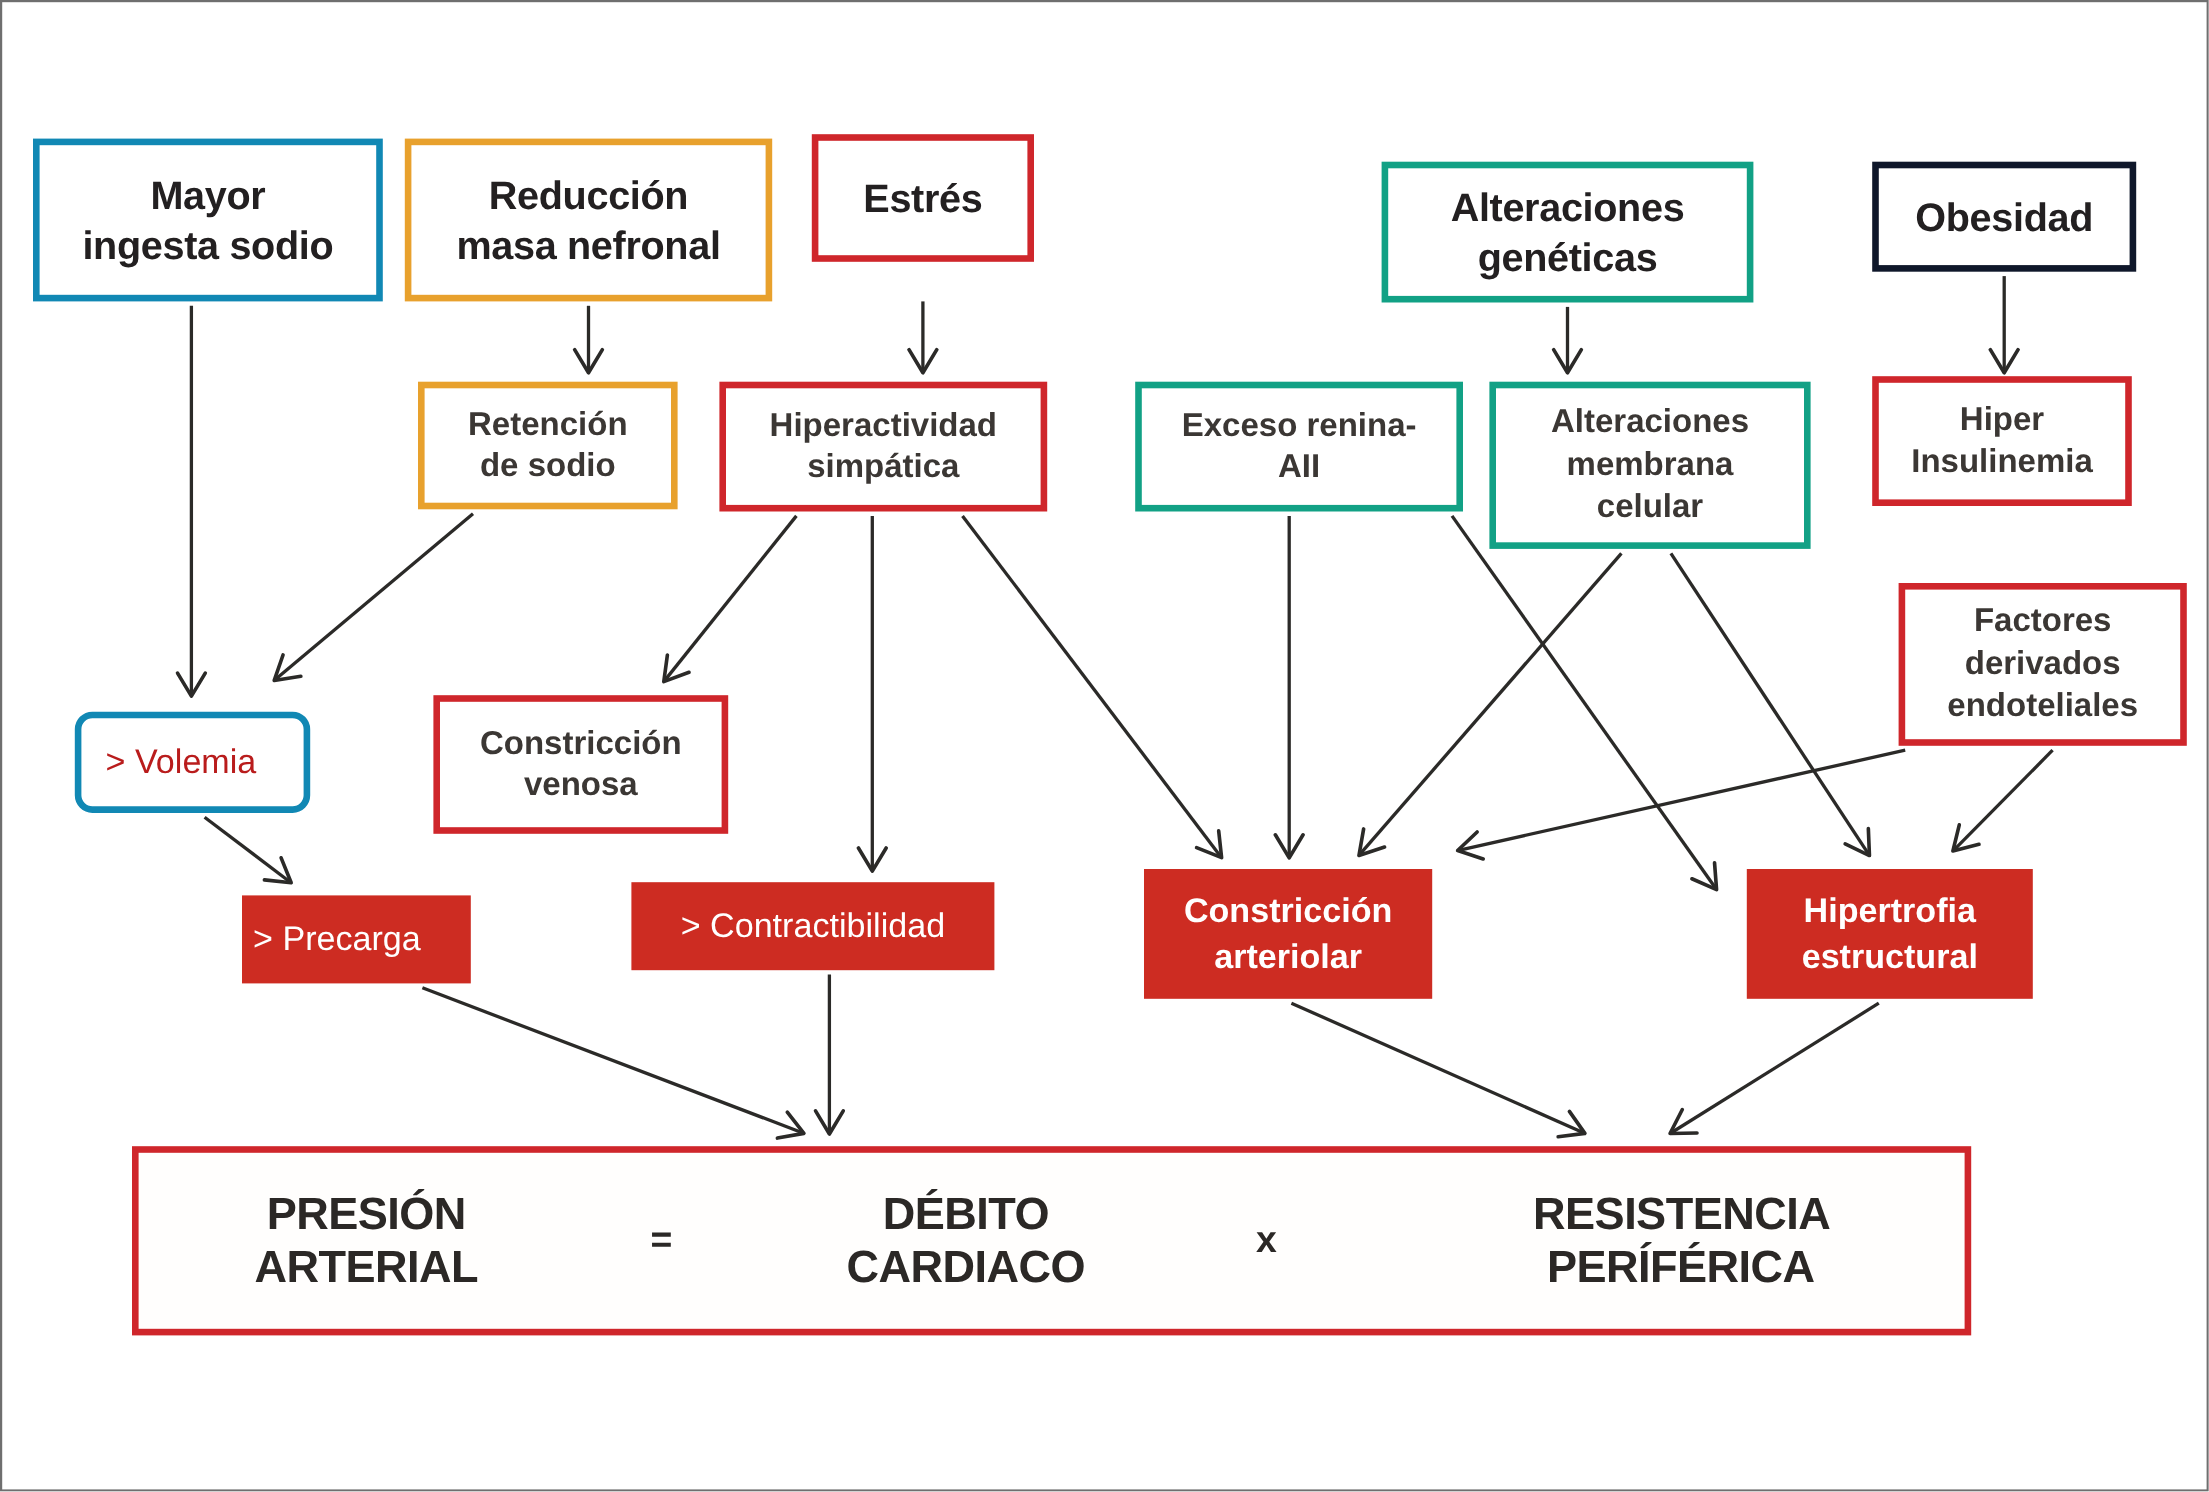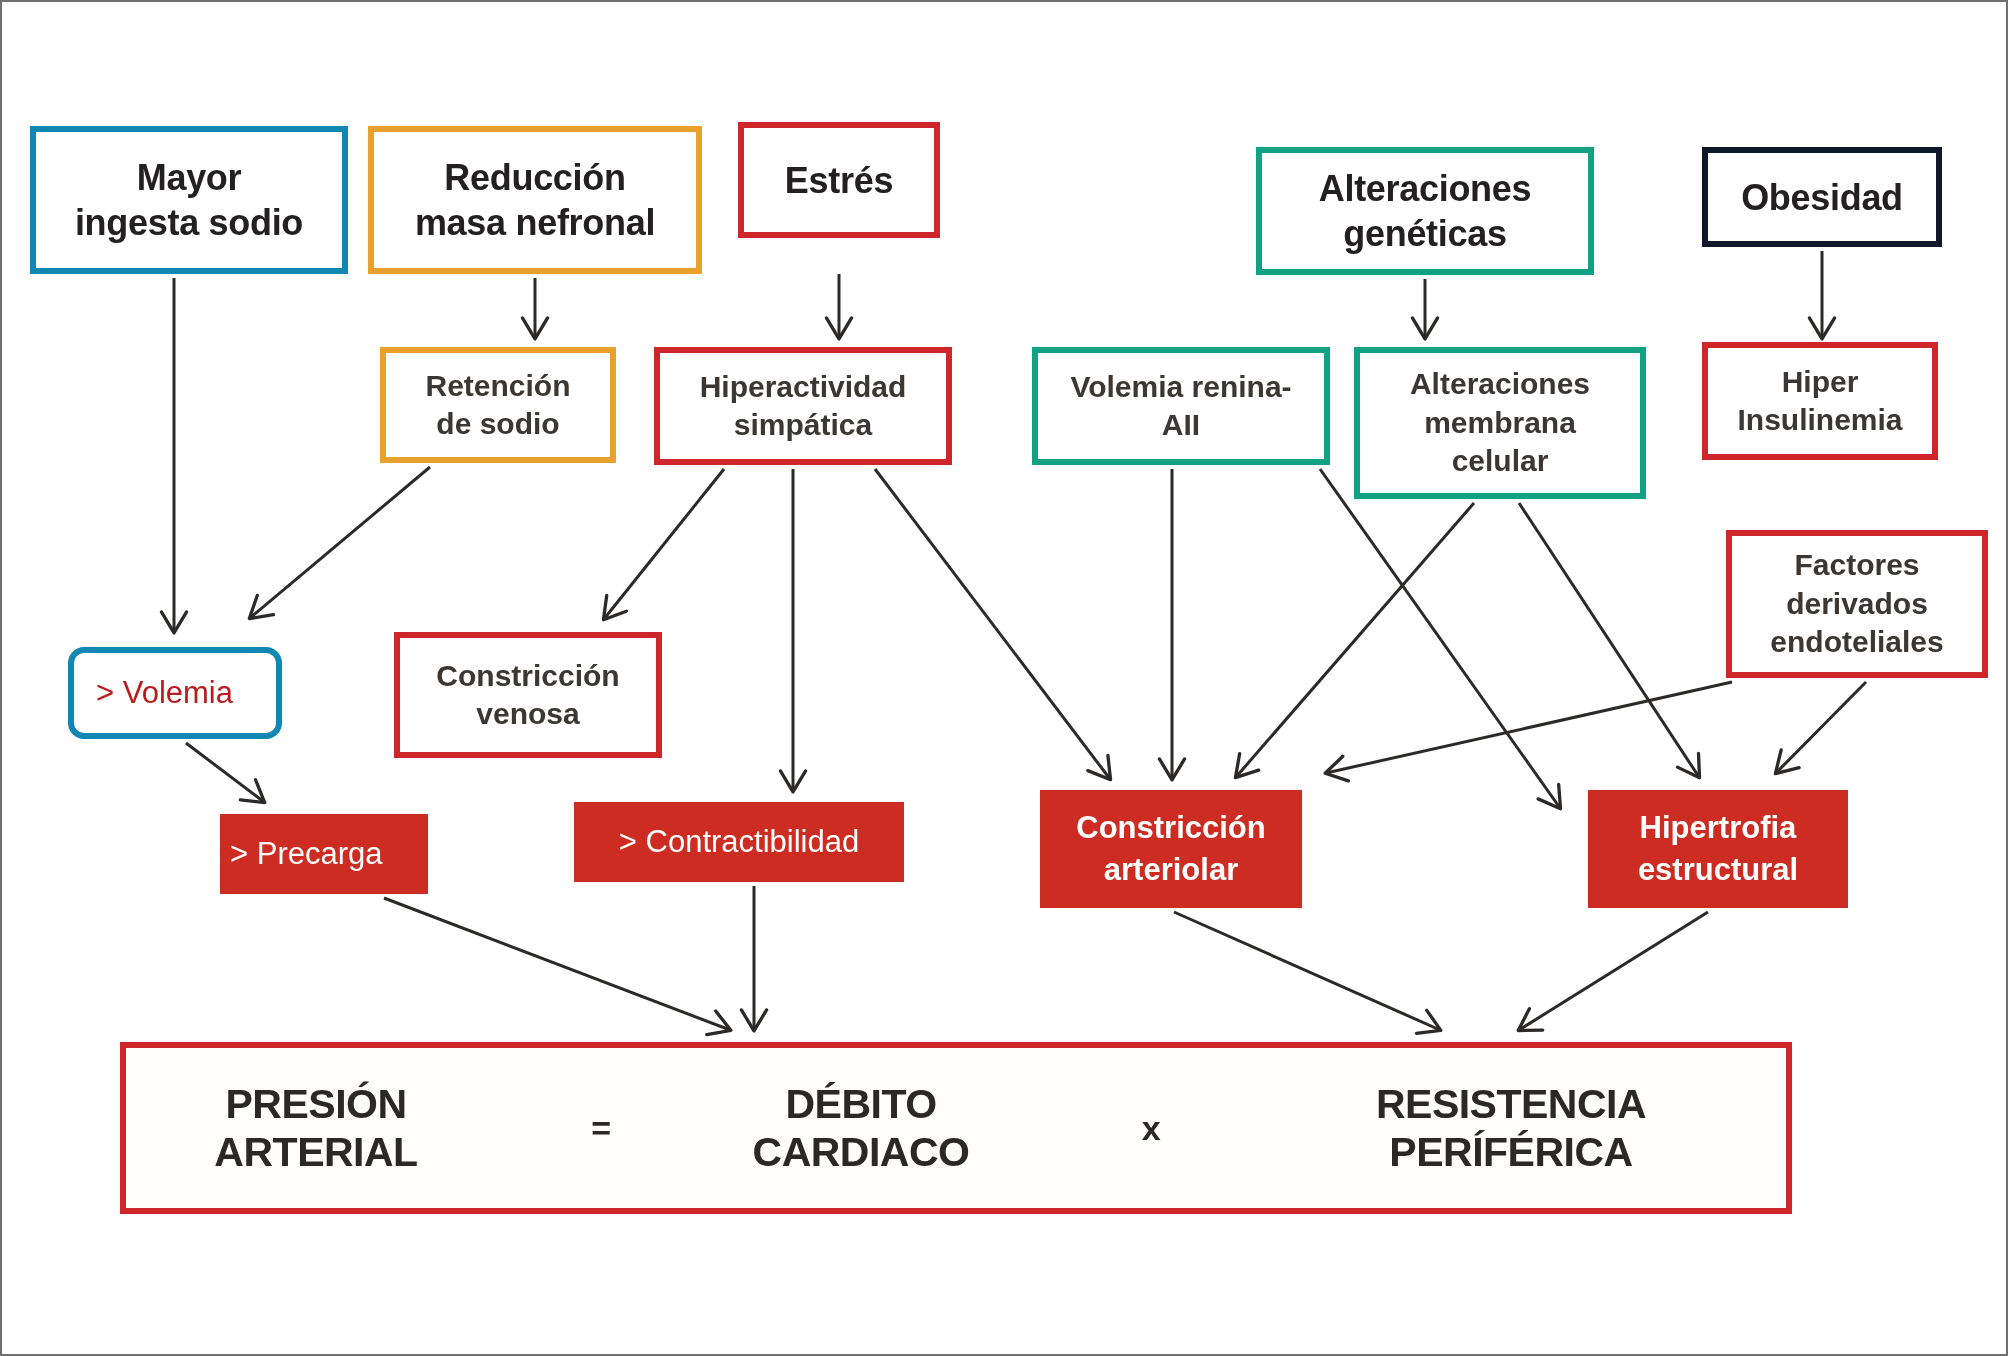--- a/index.html
+++ b/index.html
@@ -38,21 +38,21 @@
   .left-align{justify-content:flex-start;text-align:left;padding-left:22px;}
   .eqbox{
     position:absolute;left:118px;top:1040px;width:1672px;height:172px;
     box-sizing:border-box;border:6px solid #cf262b;background:#fffefd;
   }
   .eqpart{
     position:absolute;top:50%;transform:translate(-50%,-50%);
     font-weight:700;color:#2b2826;text-align:center;
     white-space:pre-line;letter-spacing:-0.5px;
   }
-  .eqterm{font-size:41px;line-height:1.18;}
+  .eqterm{font-size:41px;line-height:1.18;margin-left:17px;}
   .eqop{font-size:34px;}
 </style>
 </head>
 <body>
 
 <div class="canvas">
 
   <svg class="arrows" viewBox="0 0 2008 1356" xmlns="http://www.w3.org/2000/svg">
     <defs>
       <marker id="ah" viewBox="0 0 10 10" refX="8.2" refY="5" markerWidth="10" markerHeight="10" orient="auto-start-reverse">
@@ -89,21 +89,21 @@
 masa nefronal</span></div>
   <div class="node b-red t1" style="left:736px;top:120px;width:202px;height:116px;"><span>Estrés</span></div>
   <div class="node b-green t1" style="left:1254px;top:145px;width:338px;height:128px;"><span>Alteraciones
 genéticas</span></div>
   <div class="node b-black t1" style="left:1700px;top:145px;width:240px;height:100px;"><span>Obesidad</span></div>
 
   <div class="node b-orange t2" style="left:378px;top:345px;width:236px;height:116px;"><span>Retención
 de sodio</span></div>
   <div class="node b-red t2" style="left:652px;top:345px;width:298px;height:118px;"><span>Hiperactividad
 simpática</span></div>
-  <div class="node b-green t2" style="left:1030px;top:345px;width:298px;height:118px;"><span>Volemia renina-
+  <div class="node b-green t2" style="left:1030px;top:345px;width:298px;height:118px;"><span>Exceso renina-
 AII</span></div>
   <div class="node b-green t2" style="left:1352px;top:345px;width:292px;height:152px;"><span>Alteraciones
 membrana
 celular</span></div>
   <div class="node b-red t2" style="left:1700px;top:340px;width:236px;height:118px;"><span>Hiper
 Insulinemia</span></div>
 
   <div class="node b-cyan t2r left-align" style="left:66px;top:645px;width:214px;height:92px;"><span>&gt; Volemia</span></div>
   <div class="node b-red t2" style="left:392px;top:630px;width:268px;height:126px;"><span>Constricción
 venosa</span></div>

